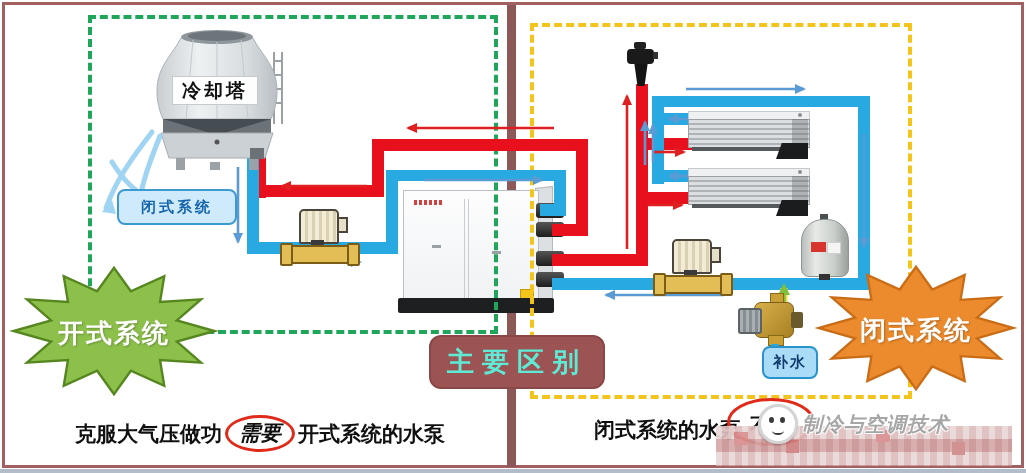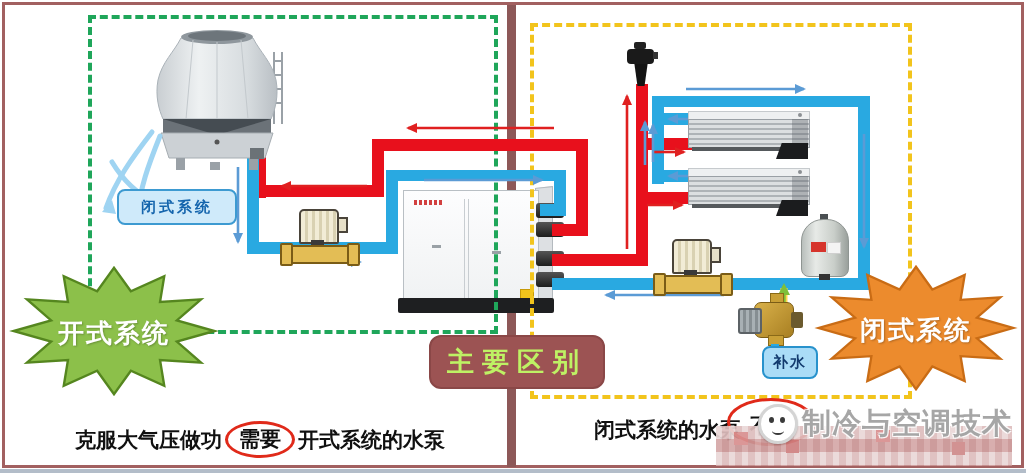--- a/index.html
+++ b/index.html
@@ -24,21 +24,21 @@
   #tower-label{left:172px;top:76px;width:84px;height:27px;background:rgba(255,255,255,.95);
     border:1px solid #c9c9c9;color:#111;font-weight:bold;font-size:19px;letter-spacing:3px;
     display:flex;align-items:center;justify-content:center;z-index:7;}
   #atm-note{left:117px;top:189px;width:116px;height:32px;background:#cfeafa;border:2px solid #3d9ad1;
     border-radius:8px;color:#1565ad;font-weight:bold;font-size:15px;letter-spacing:3px;
     display:flex;align-items:center;justify-content:center;z-index:7;}
   #makeup-label{left:762px;top:346px;width:52px;height:29px;background:#aadcf7;border:2px solid #2892cc;
     border-radius:8px;color:#123a6e;font-weight:bold;font-size:15px;letter-spacing:2px;
     display:flex;align-items:center;justify-content:center;z-index:7;}
   #main-diff{left:429px;top:335px;width:172px;height:50px;background:#9c5353;border:2px solid #8a4747;
-    border-radius:12px;color:#bef264;font-weight:bold;font-size:27px;letter-spacing:8px;
+    border-radius:12px;color:#5eead4;font-weight:bold;font-size:27px;letter-spacing:8px;
     display:flex;align-items:center;justify-content:center;z-index:7;}
   
   .burst{position:absolute;z-index:7;}
   .burst-text{position:absolute;width:100%;text-align:center;color:#fff;font-weight:bold;
     font-size:26px;letter-spacing:2px;text-shadow:1px 1px 2px rgba(0,0,0,.25);}
   
   #chiller{left:403px;top:186px;width:166px;height:134px;z-index:2;}
   .ch-body{position:absolute;left:0;top:4px;width:134px;height:110px;background:linear-gradient(180deg,#fdfdfe,#f0f2f3);
     border:1px solid #b9bfc4;}
   .ch-side{position:absolute;left:132px;top:1px;width:16px;height:112px;background:#dde0e3;
@@ -95,37 +95,37 @@
   .mv-body{position:absolute;left:16px;top:9px;width:38px;height:34px;background:linear-gradient(135deg,#d9b14a,#a87f22);
     border:1px solid #7a5c16;border-radius:7px;}
   .mv-cap{position:absolute;left:0;top:15px;width:20px;height:22px;background:repeating-linear-gradient(90deg,#a8b0b4 0 3px,#868e92 3px 6px);
     border:2px solid #5c6266;border-radius:3px;}
   .mv-nut{position:absolute;left:53px;top:19px;width:12px;height:16px;background:#6b5a2e;border-radius:2px;}
   .mv-stub{position:absolute;left:30px;top:42px;width:14px;height:9px;background:#c9a036;border:1px solid #8a6a18;}
   .mv-drop{position:absolute;left:33px;top:51px;width:8px;height:6px;background:#29a9e1;}
   
   #open-caption{left:60px;top:404px;width:400px;z-index:8;display:flex;align-items:center;justify-content:center;
     font-size:21px;font-weight:bold;color:#101010;}
-  .circle-word{display:inline-block;border:3px solid #e02a1a;border-radius:50%;padding:4px 11px 6px;margin:17px 3px;line-height:1;}
+  .circle-word{display:inline-block;border:3px solid #e02a1a;border-radius:50%;padding:4px 11px 6px;margin:11px 3px;line-height:1;font-style:italic;}
   #closed-caption{left:594px;top:416px;z-index:8;font-size:21px;font-weight:bold;color:#101010;white-space:nowrap;}
   #partial-char{left:750px;top:412px;z-index:8;font-size:21px;font-weight:bold;color:#101010;}
   #red-arc{left:727px;top:398px;width:82px;height:42px;border:3px solid #e02a1a;border-radius:50%;z-index:8;}
   
   #mosaic{left:716px;top:426px;width:296px;height:40px;z-index:9;opacity:.92;
     background-image:linear-gradient(90deg,#f2e4e4 50%,#e5c9c9 50%),linear-gradient(#f7f0f0 50%,#e0bcbc 50%);
     background-blend-mode:multiply;background-size:13px 13px,13px 26px;}
   .mspot{position:absolute;background:#d98f8f;}
   #watermark{left:758px;top:402px;width:260px;height:44px;z-index:10;display:flex;align-items:center;}
   #wm-logo{position:relative;width:34px;height:34px;border-radius:50%;background:#fff;border:3px solid #d4d4d4;
     box-shadow:0 1px 2px rgba(0,0,0,.2);flex:0 0 auto;}
   .wm-eye{position:absolute;top:10px;width:5px;height:6px;border-radius:50%;background:#3a3a3a;}
   .wm-mouth{position:absolute;left:11px;top:20px;width:12px;height:6px;border-bottom:2px solid #3a3a3a;border-radius:50%;}
-  #wm-text{margin-left:4px;font-size:29px;font-weight:bold;letter-spacing:1px;color:rgba(112,112,112,.62);
+  #wm-text{margin-left:4px;font-size:20px;font-weight:bold;letter-spacing:1px;color:rgba(112,112,112,.62);
     text-shadow:-1px -1px 0 rgba(255,255,255,.85),1px 1px 0 rgba(255,255,255,.85),1px -1px 0 rgba(255,255,255,.85),-1px 1px 0 rgba(255,255,255,.85);
-    white-space:nowrap;}
+    white-space:nowrap;font-style:italic;}
   svg{display:block;}
 </style>
 </head>
 <body>
 
 <div id="scene">
 
   <div class="abs" id="frame"></div>
   <div class="abs" id="bottom-strip"></div>
   <div class="abs" id="divider"></div>
@@ -231,20 +231,21 @@
     <path d="M47,18 L40,97 M71,20 L71,97 M95,18 L102,97" stroke="#c3c9cd" fill="none"></path>
     <rect x="17" y="97" width="108" height="14" fill="#6b7278"></rect>
     <path d="M17,97 L125,97 L71,113 Z" fill="#454c52"></path>
     <path d="M15,111 L127,111 L119,136 L23,136 Z" fill="#ccd1d5" stroke="#a6adb2"></path>
     <rect x="30" y="136" width="9" height="12" fill="#9aa1a7"></rect>
     <rect x="103" y="136" width="9" height="12" fill="#9aa1a7"></rect>
     <rect x="64" y="140" width="10" height="8" fill="#9aa1a7"></rect>
     <rect x="104" y="126" width="14" height="11" fill="#6b7277"></rect>
     <circle cx="71" cy="120" r="2.5" fill="#555"></circle>
   </svg>
+  <div class="abs" id="tower-label">冷却塔</div>
 
   <svg class="comp" style="left:92px;top:128px;" width="86" height="100" viewBox="0 0 86 100">
     <g stroke="#9fd4f2" stroke-width="5" fill="none" stroke-linecap="round">
       <path d="M60,4 C40,30 24,52 14,80"></path>
       <path d="M68,8 C56,38 48,60 46,86"></path>
       <path d="M20,34 C32,54 46,66 62,74"></path>
     </g>
     <path d="M10,84 L20,72 L24,86 Z" fill="#9fd4f2"></path>
     <path d="M42,90 L46,76 L54,88 Z" fill="#9fd4f2"></path>
     <path d="M66,70 L56,64 L62,78 Z" fill="#9fd4f2"></path>

